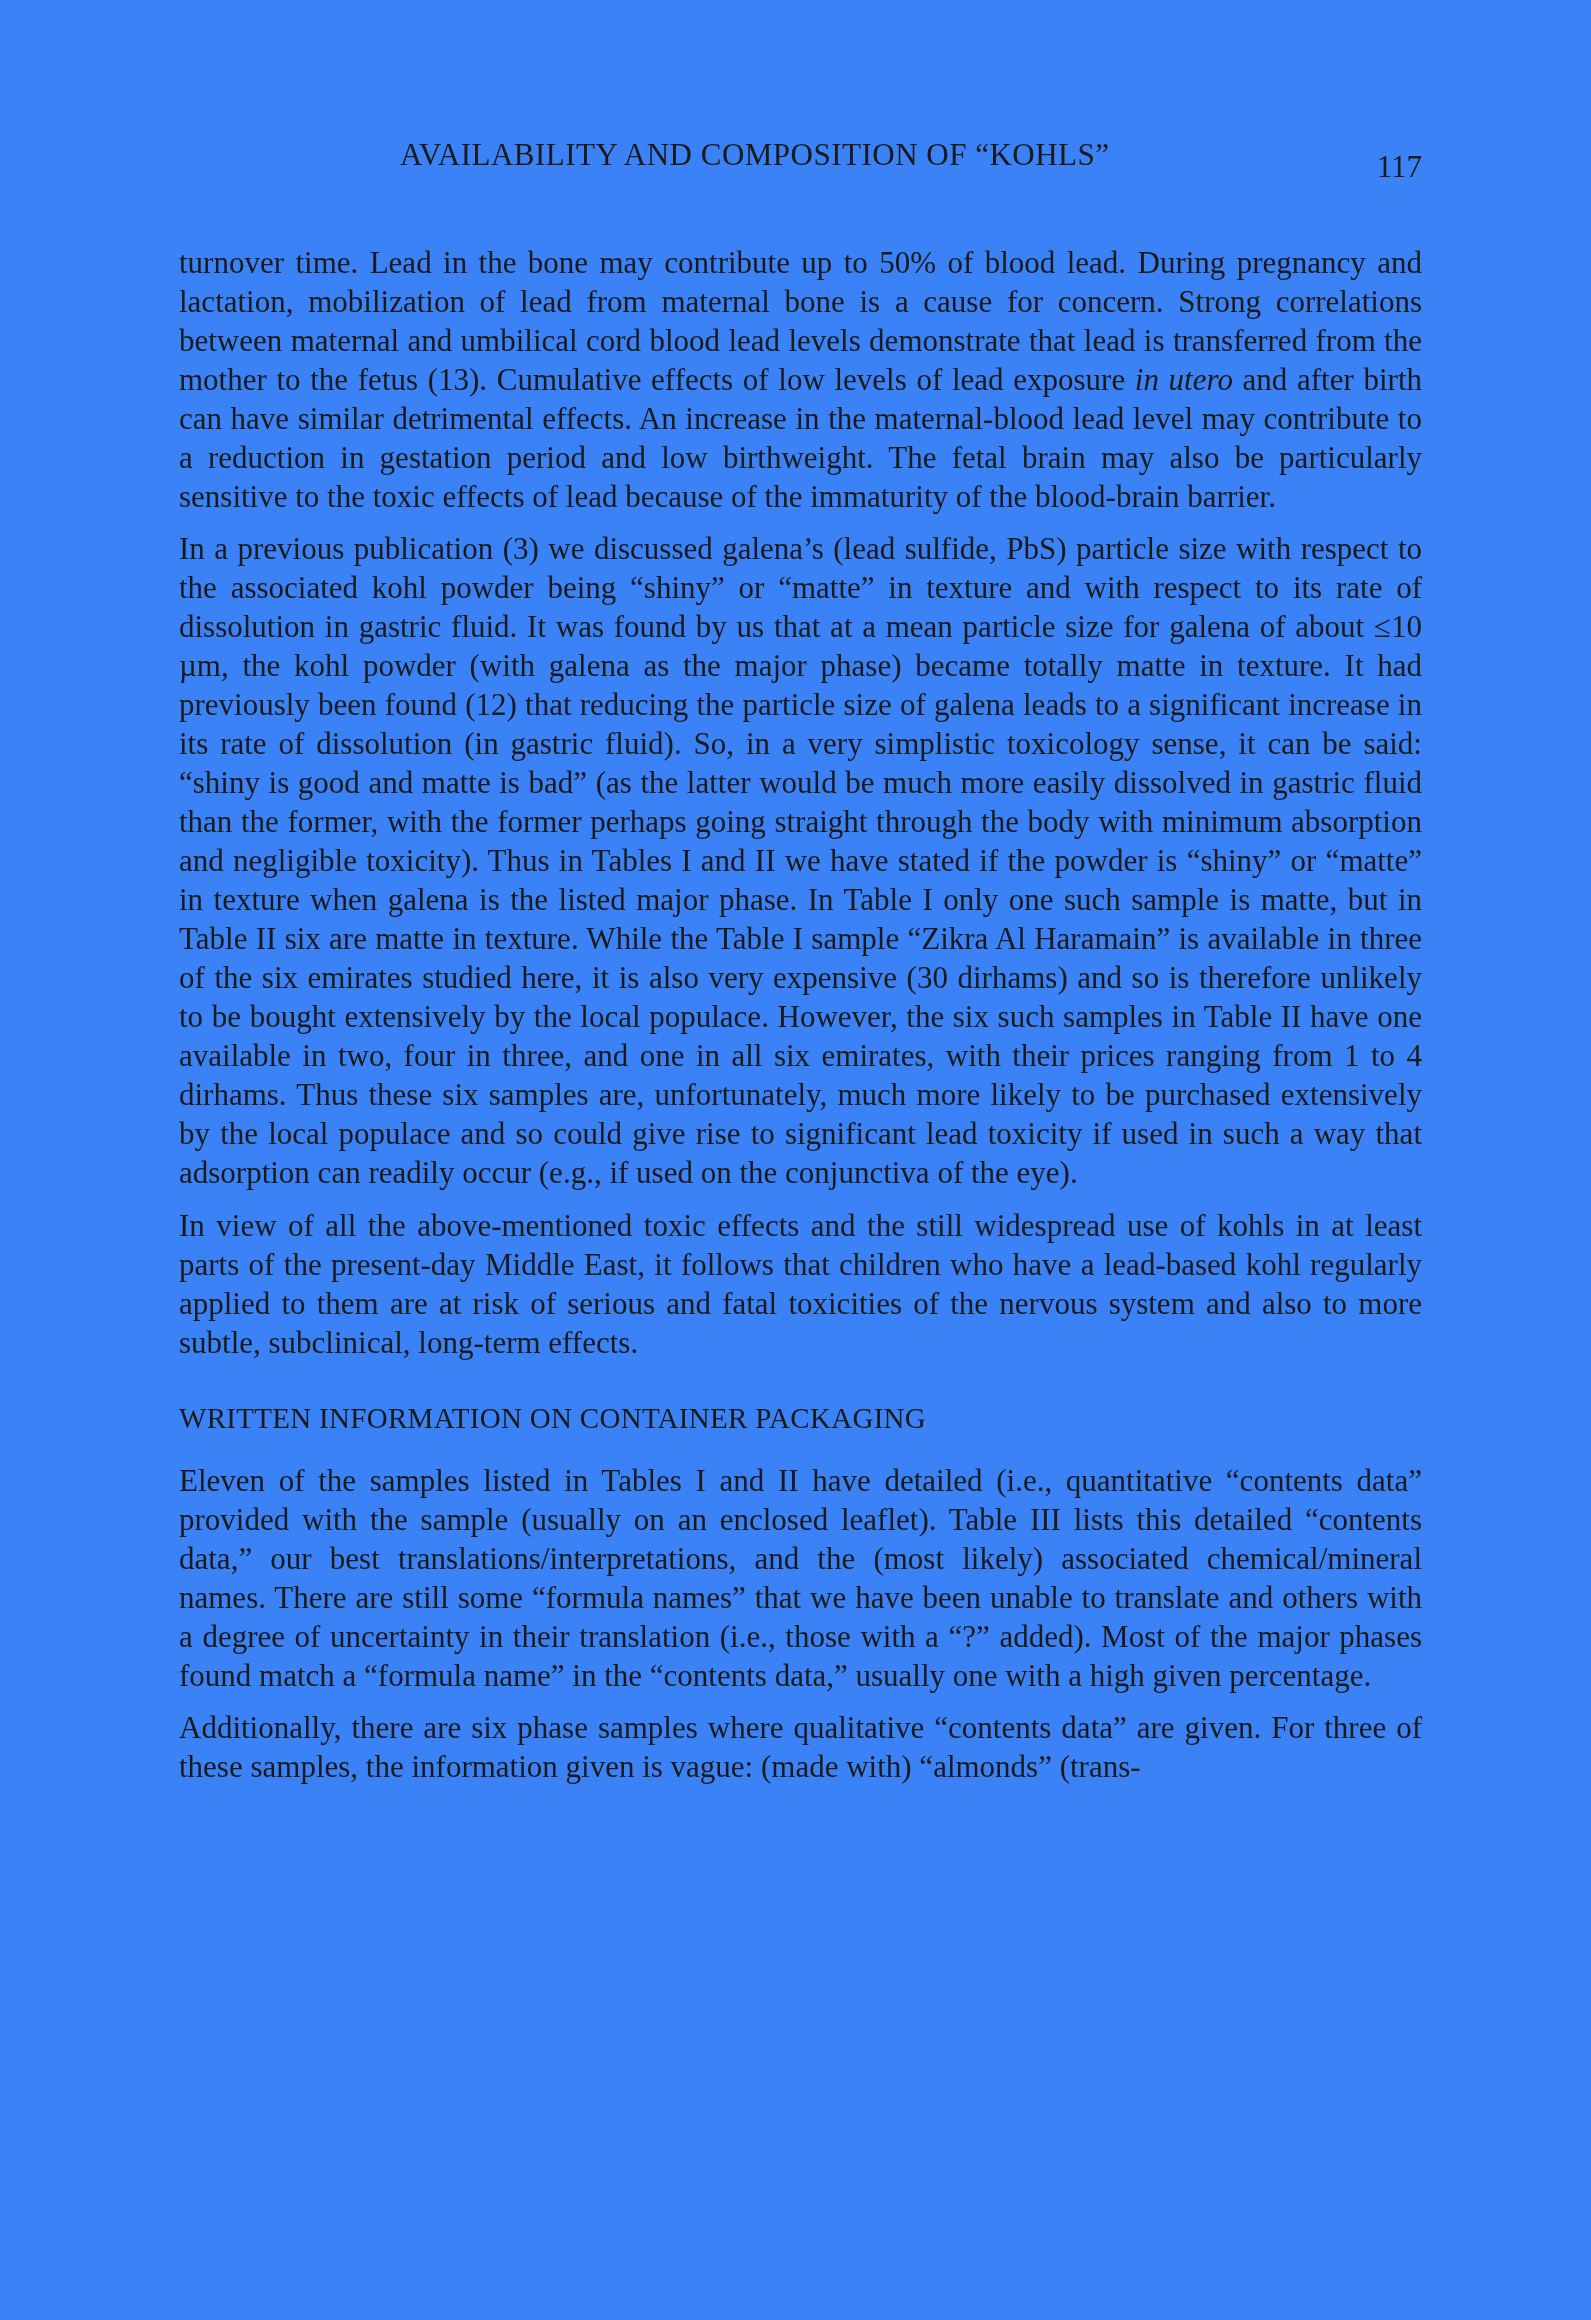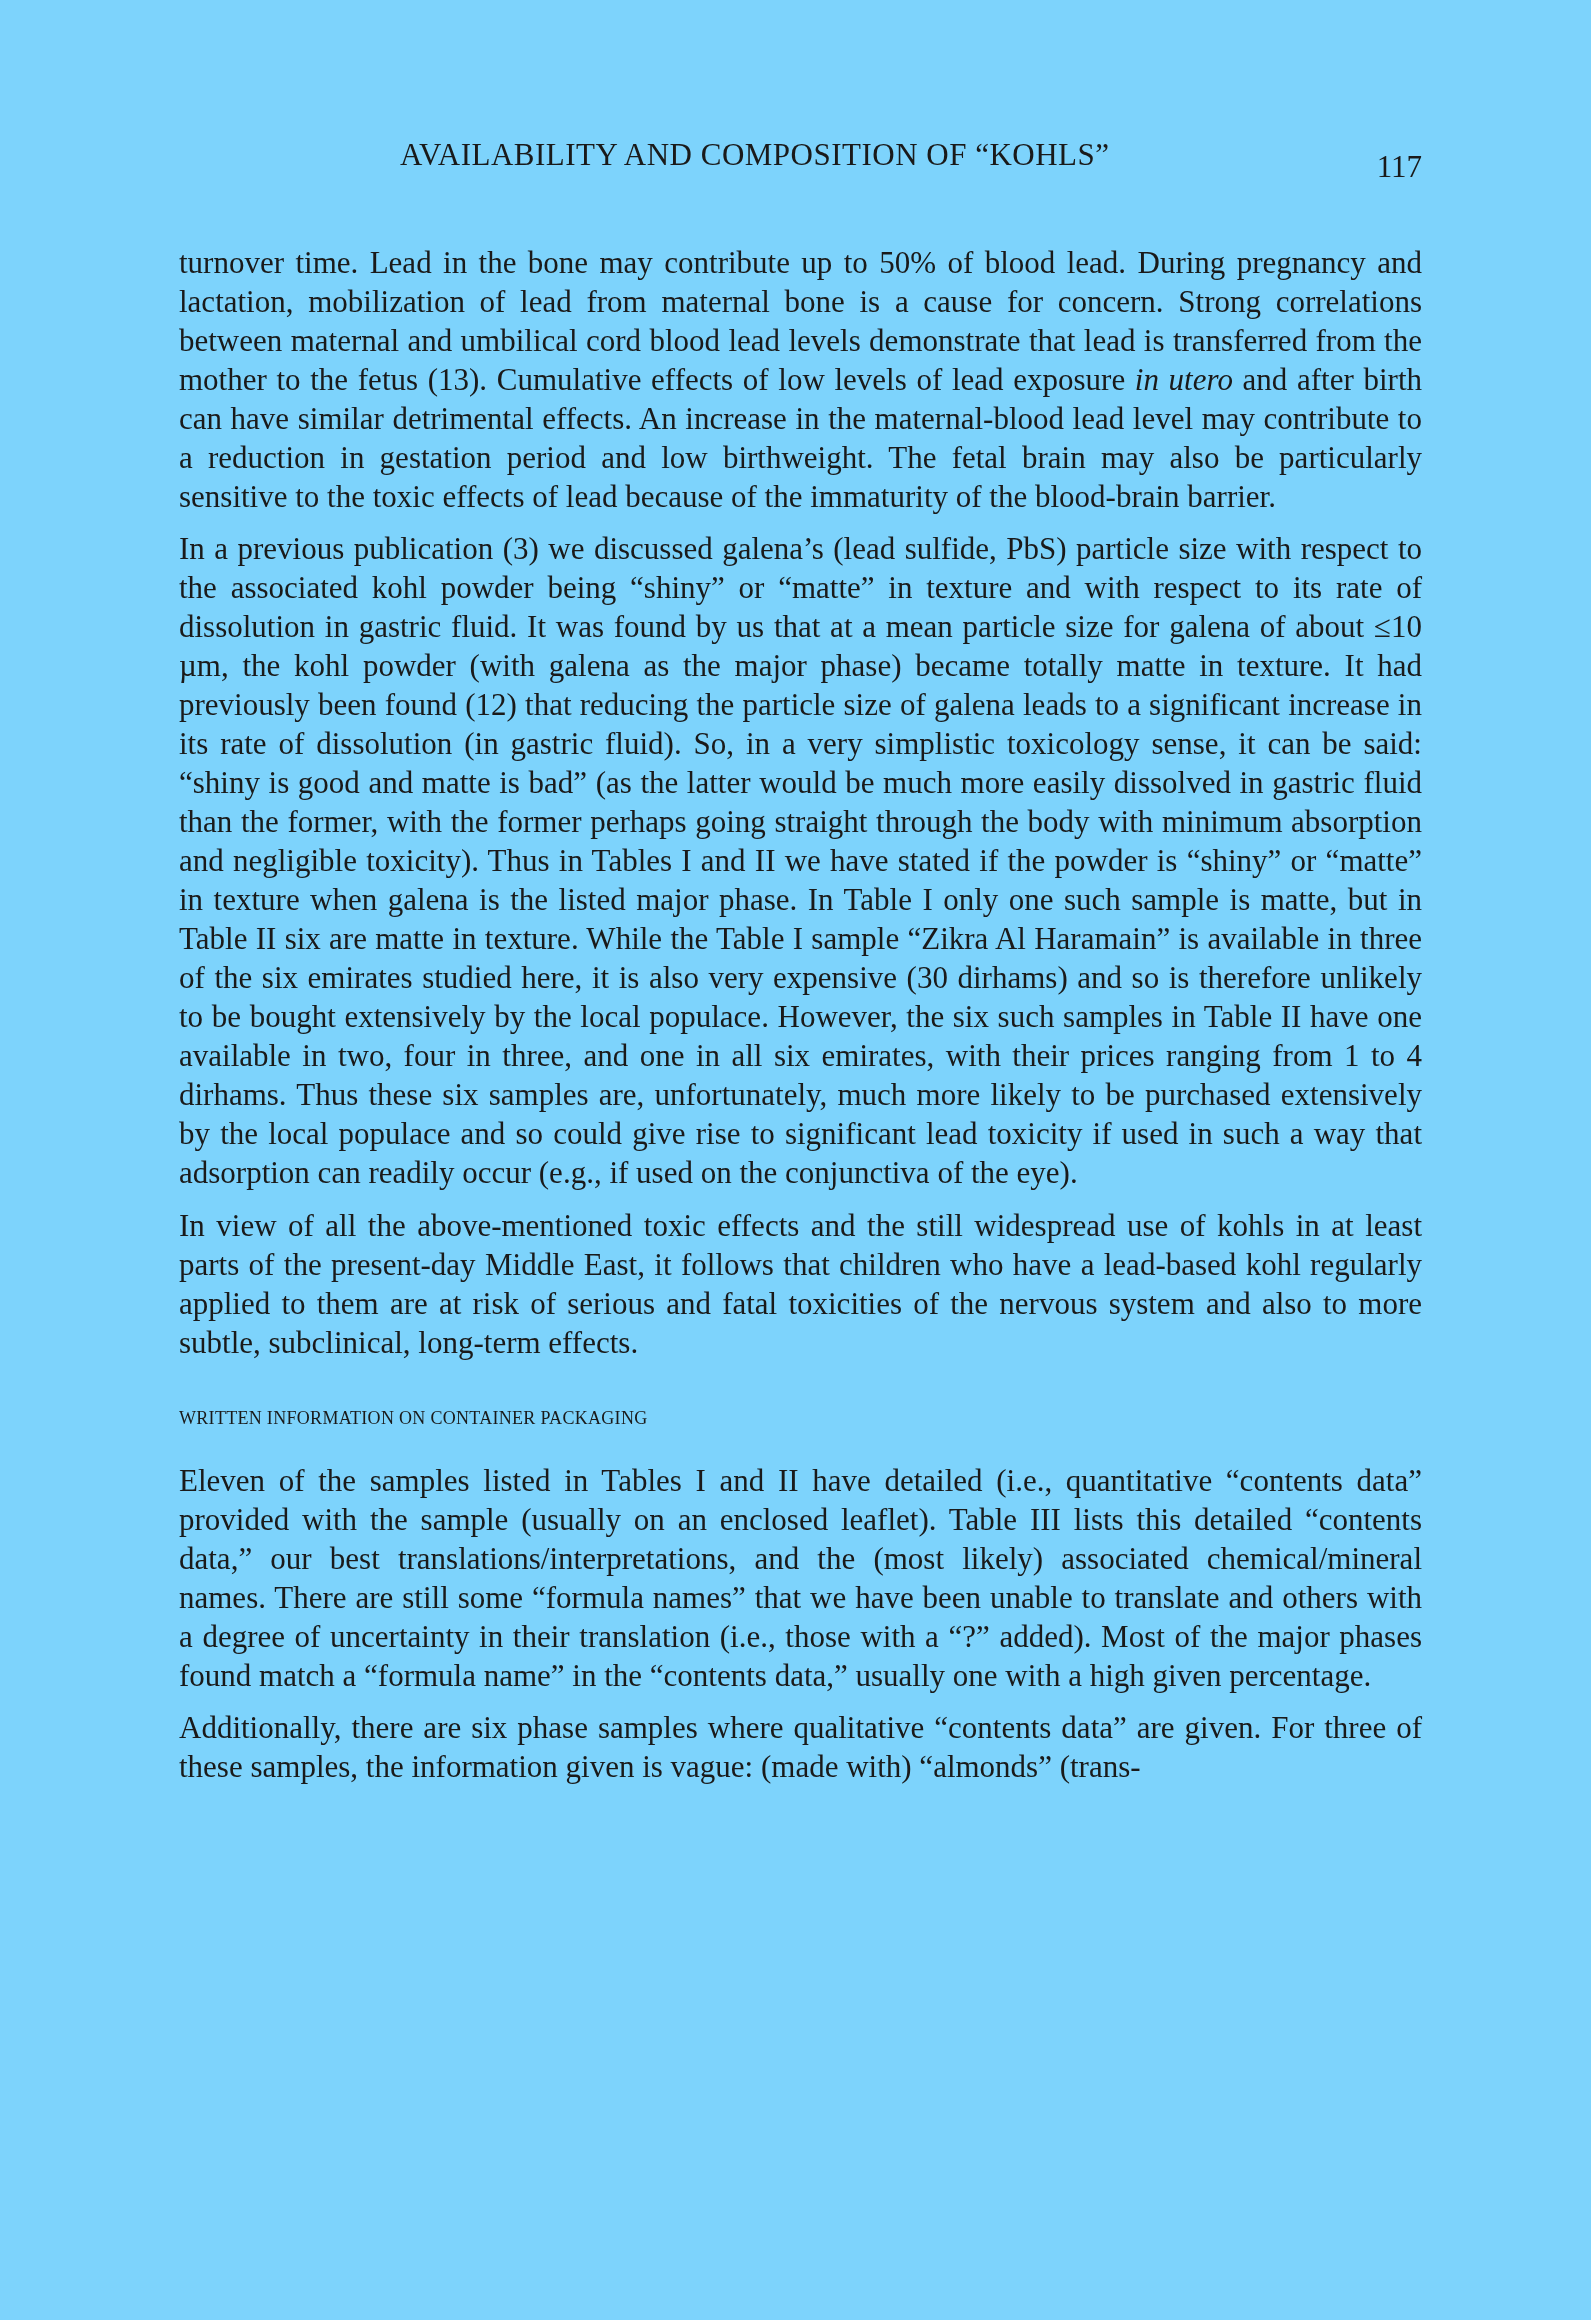--- a/index.html
+++ b/index.html
@@ -1,24 +1,24 @@
 <!DOCTYPE html>
 <html style="font-size:15px"><head>
 <meta charset="utf-8">
 <style>
   html, body { margin: 0; padding: 0; background: #ffffff; }
   body { width: 1591px; height: 2321px; position: relative; overflow: hidden; }
-  .page { position: absolute; left: 0; top: 0; width: 1591px; height: 2321px; background: #7dd3fc; color: #1a1a1a;
+  .page { position: absolute; left: 0; top: 0; width: 1591px; height: 2321px; background: #3b82f6; color: #1a1a1a;
           font-family: "Liberation Serif", "DejaVu Serif", serif; }
   .running-head { position: absolute; top: 131px; left: 179px; width: 1243px; height: 48px; }
   .rh-title { position: absolute; left: 221px; top: 0; font-size: 31px; letter-spacing: 0.5px; line-height: 48px; }
   .rh-page { position: absolute; right: 0; top: 12px; font-size: 31px; line-height: 48px; }
   .body { position: absolute; left: 179px; top: 243px; width: 1243px; }
   p.para { margin: 0 0 13.3px 0; font-size: 31px; line-height: 39px; text-align: justify; hyphens: manual; }
-  .section-heading { margin: 42px 0 28.5px 0; font-size: 18px; line-height: 28.5px; letter-spacing: 0.3px; }
+  .section-heading { margin: 42px 0 28.5px 0; font-size: 29px; line-height: 28.5px; letter-spacing: 0.3px; }
   em { }
 </style>
 </head>
 <body>
 
 <div class="page">
 
   <div class="running-head">
     <span class="rh-title">AVAILABILITY AND COMPOSITION OF “KOHLS”</span>
     <span class="rh-page">117</span>

